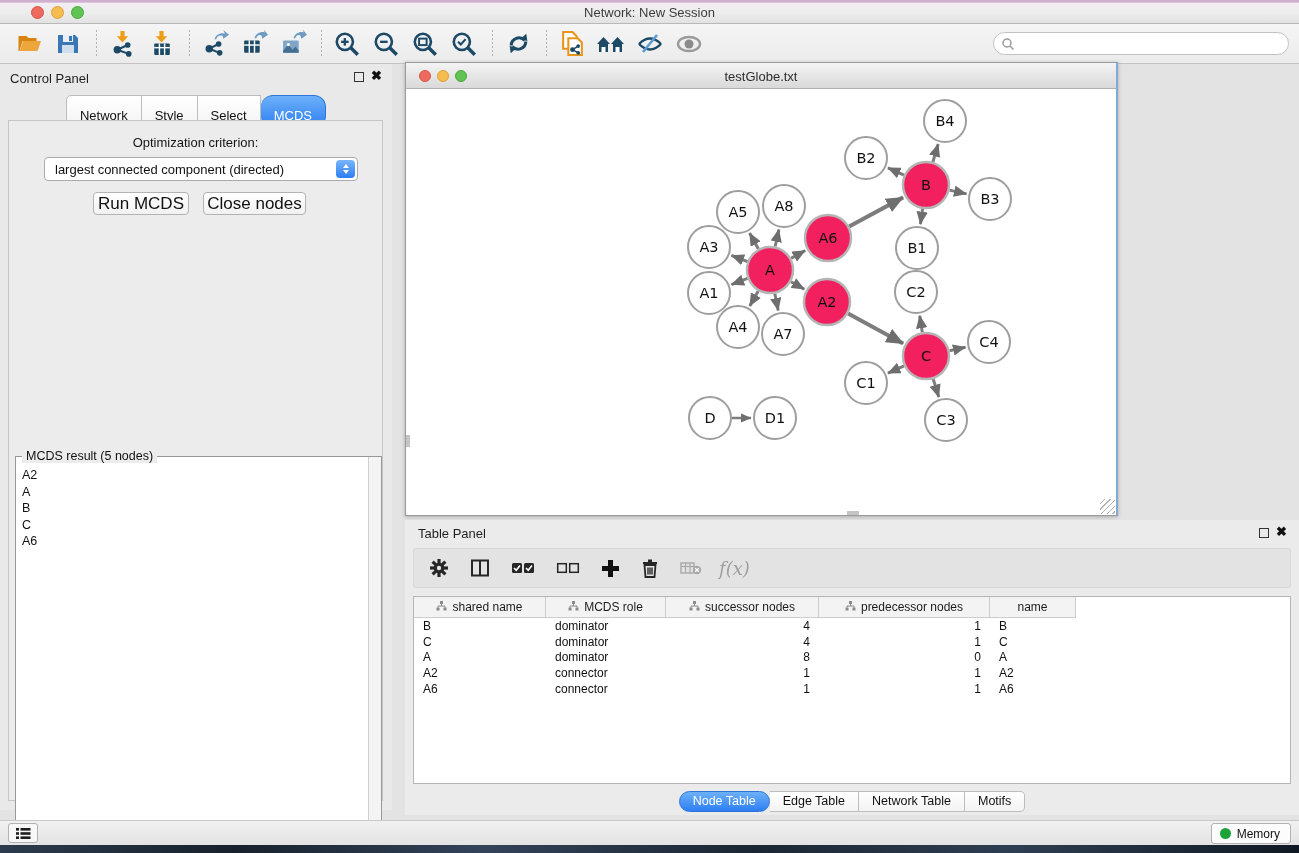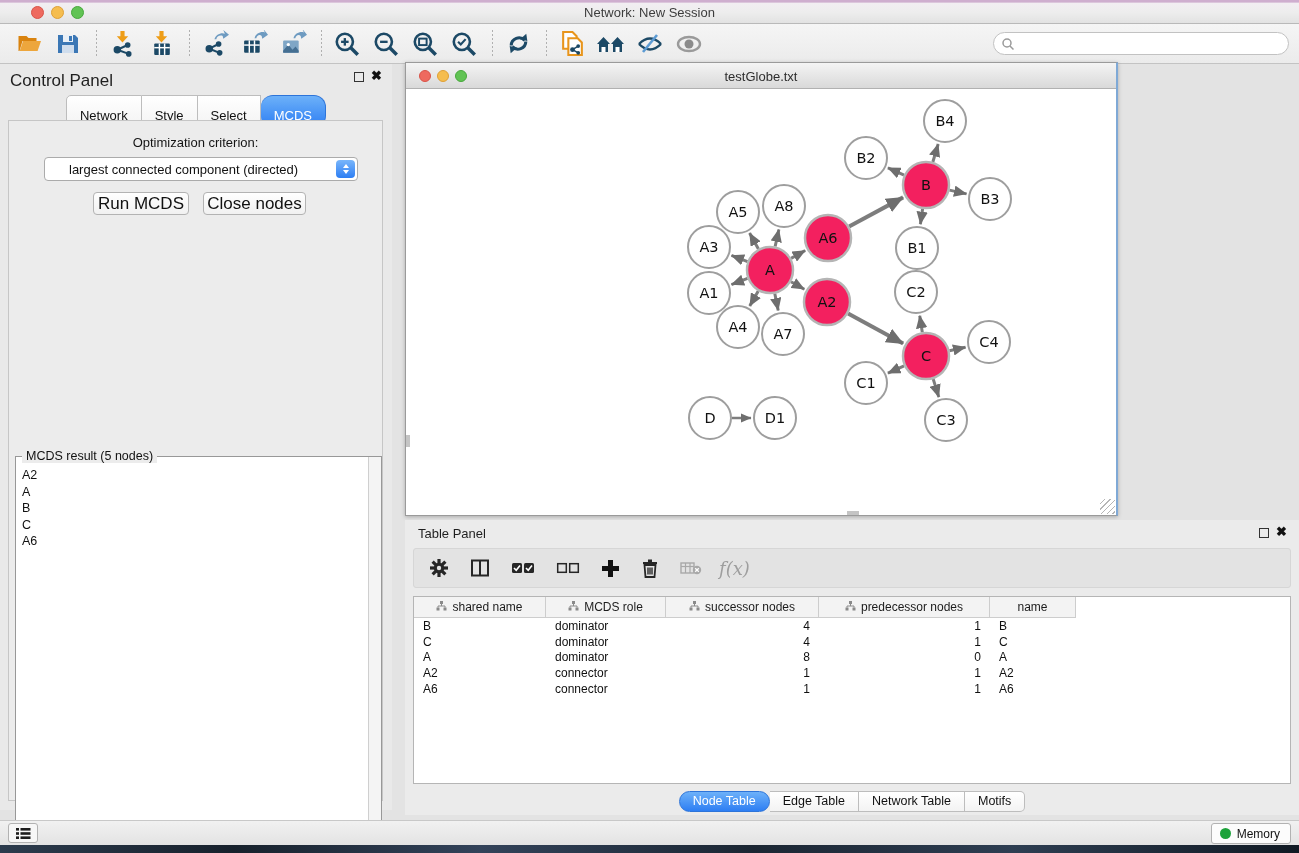--- a/index.html
+++ b/index.html
@@ -30,39 +30,39 @@
     display:flex; align-items:center; padding-left:7px; }
   #toolbar-search input { border:none; outline:none; flex:1; font-size:12px; background:transparent;
     font-family:"Liberation Sans",sans-serif; }
 
   
   #workspace { position:absolute; left:0; top:64px; width:1299px; height:756px; background:#e3e3e3; }
 
   
   #control-panel { position:absolute; left:0; top:0; width:392px; height:746px; background:#e9e9e9; }
   #cp-header { position:absolute; left:0; top:0; right:0; height:28px; }
-  #cp-header .panel-title { position:absolute; left:10px; top:7px; font-size:17px; color:#1f1f1f; }
+  #cp-header .panel-title { position:absolute; left:10px; top:7px; font-size:13px; color:#1f1f1f; }
   .float-btn { position:absolute; top:8px; width:10px; height:10px; border:1.6px solid #333; background:transparent; }
   .close-btn { position:absolute; top:5px; font-size:13px; font-weight:bold; color:#111; line-height:14px; }
   #cp-header .float-btn { right:28px; } #cp-header .close-btn { right:10px; }
 
   .seg-row { display:flex; justify-content:center; }
   #cp-tabs { position:absolute; left:0; right:0; top:31px; }
   .seg { border:1px solid #bdbdbd; border-left:none; background:linear-gradient(#ffffff,#f3f3f3);
     font-size:13px; color:#111; padding:12px 13px 4px; cursor:default; }
   .seg:first-child { border-left:1px solid #bdbdbd; border-radius:5px 0 0 5px; }
   .seg:last-child { border-radius:0 5px 5px 0; }
   .seg.active { background:linear-gradient(#6db1f9,#2d7ef3); color:#fff; border-color:#2d74d9;border-radius:12px; }
 
   #cp-content { position:absolute; left:8px; right:9px; top:56px; bottom:9px;
     background:#ececec; border:1px solid #c6c6c6; }
   #opt-label { position:absolute; left:0; right:0; top:14px; text-align:center; font-size:13px; color:#141414; }
   #criterion-select { position:absolute; left:35px; top:36px; width:314px; height:24px; background:#fff;
     border:1px solid #ababab; border-radius:4px; font-size:13px; color:#111;
-    display:flex; align-items:center; padding-left:24px; }
+    display:flex; align-items:center; padding-left:10px; }
   #criterion-stepper { position:absolute; right:2px; top:2px; width:19px; height:18px; border-radius:4px;
     background:linear-gradient(#79b6fb,#2d7ef3); display:flex; flex-direction:column;
     align-items:center; justify-content:center; gap:2px; }
   .chev-up { width:0; height:0; border-left:3.5px solid transparent; border-right:3.5px solid transparent; border-bottom:4px solid #fff; }
   .chev-down { width:0; height:0; border-left:3.5px solid transparent; border-right:3.5px solid transparent; border-top:4px solid #fff; }
   .cp-btn { position:absolute; top:71px; height:23px; background:linear-gradient(#ffffff,#f1f1f1);
     border:1px solid #b3b3b3; border-radius:4px; font-size:17px; color:#111;
     font-family:"Liberation Sans",sans-serif; }
   #run-btn { left:84px; width:96px; }
   #close-panel-btn { left:194px; width:103px; }

